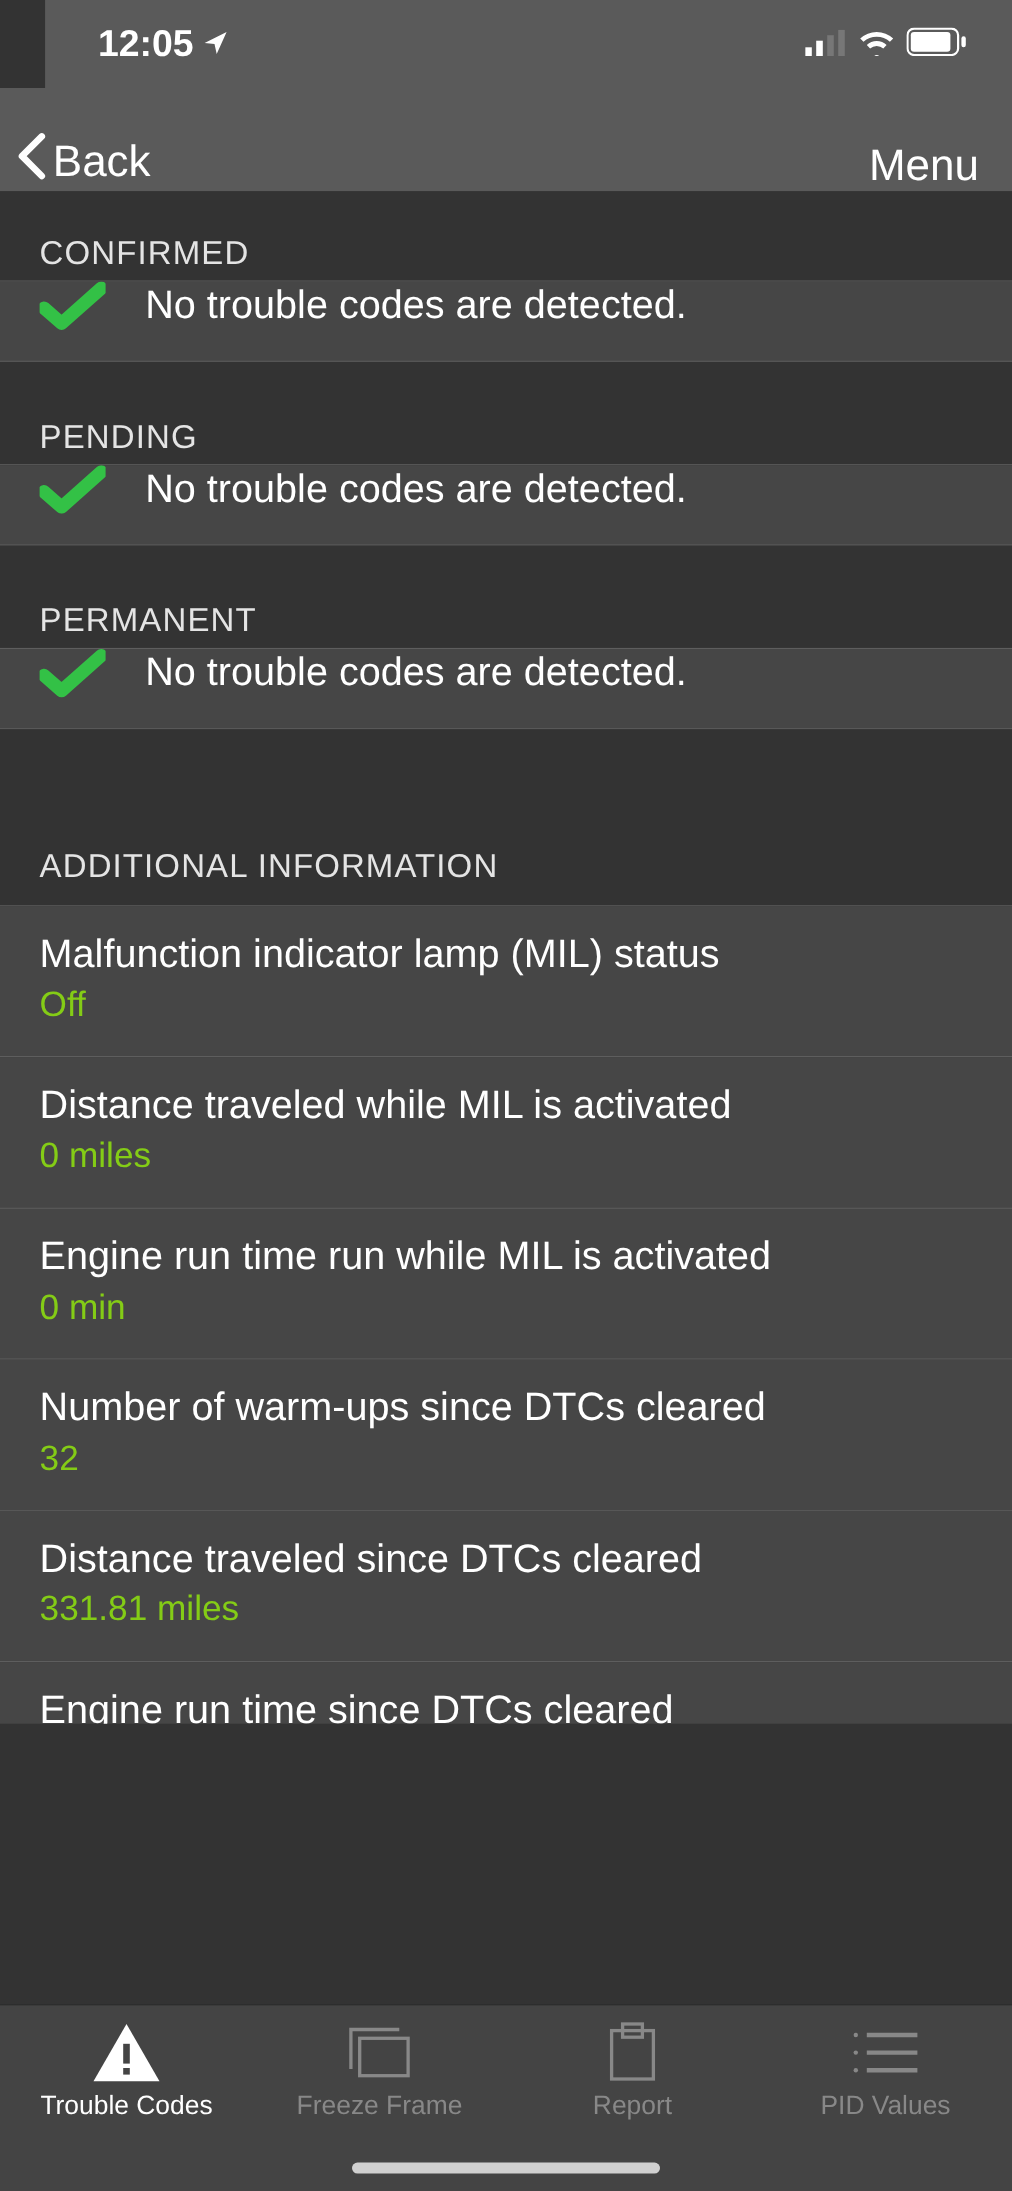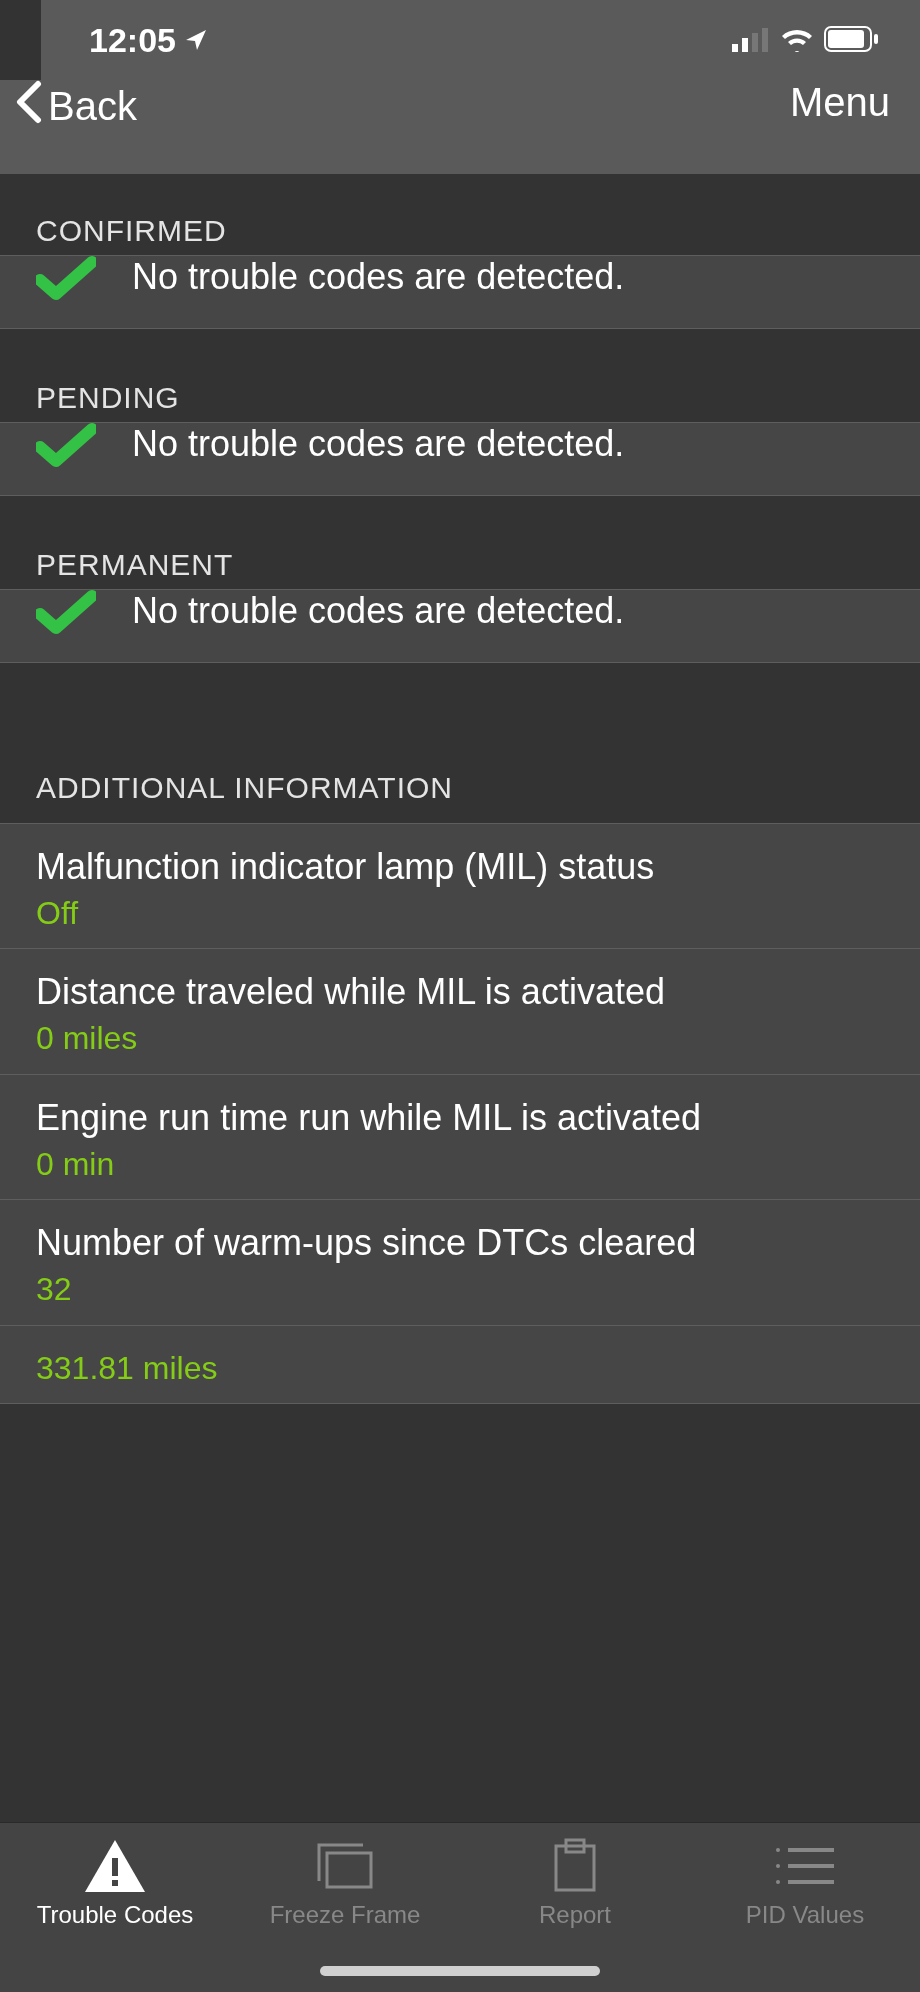--- a/index.html
+++ b/index.html
@@ -21,21 +21,21 @@
     font-size: 34px;
     font-weight: 600;
     margin-left: 41px;
   }
   .status-left { display: flex; align-items: center; gap: 8px; }
   .status-right { display: flex; align-items: center; gap: 10px; }
   .nav-bar {
     height: 94px;
     background: #5a5a5a;
     display: flex;
-    align-items: flex-start;
+    align-items: flex-end;
     justify-content: space-between;
     padding: 0 30px 0 14px;
     font-size: 40px;
   }
   .back-btn { display: flex; align-items: center; color: #ffffff; }
   .back-btn .chev { margin-right: 4px; }
   .section-header {
     background: #333333;
     padding: 52px 36px 7px 36px;
     color: #e4e4e4;
@@ -59,21 +59,21 @@
     background: #333333;
     padding: 108px 36px 18px 36px;
     color: #e4e4e4;
     font-size: 30px;
     letter-spacing: 1px;
     text-transform: uppercase;
     border-bottom: 1px solid #5e5e5e;
   }
   .info-row {
     background: #464646;
-    padding: 20px 36px 14px 36px;
+    padding: 20px 36px 26px 36px;
     border-bottom: 1px solid #5e5e5e;
   }
   .info-label { font-size: 36px; color: #ffffff; line-height: 1.3; }
   .info-value { font-size: 32px; color: #84cc16; line-height: 1.3; margin-top: 2px; }
   .info-row.clipped { padding-bottom: 0; height: 56px; overflow: hidden; border-bottom: none; }
   .tab-bar {
     position: absolute;
     bottom: 0;
     left: 0;
     right: 0;
@@ -209,21 +209,26 @@
   </div>
   <div class="info-row">
     <div class="info-label">Engine run time run while MIL is activated</div>
     <div class="info-value">0 min</div>
   </div>
   <div class="info-row">
     <div class="info-label">Number of warm-ups since DTCs cleared</div>
     <div class="info-value">32</div>
   </div>
   <div class="info-row">
+    <div class="info-label">Distance traveled since DTCs cleared</div>
     <div class="info-value">331.81 miles</div>
+  </div>
+  <div class="info-row clipped">
+    <div class="info-label">Engine run time since DTCs cleared</div>
+    <div class="info-value"></div>
   </div>
 
 </div>
 
 <div class="tab-bar">
   <div class="tab-item active">
     <div class="tab-icon">
       <svg width="64" height="56" viewBox="0 0 64 56" fill="#ffffff">
         <path d="M32 2 L62 54 L2 54 Z"></path>
         <rect x="29" y="20" width="6" height="18" fill="#444444"></rect>

